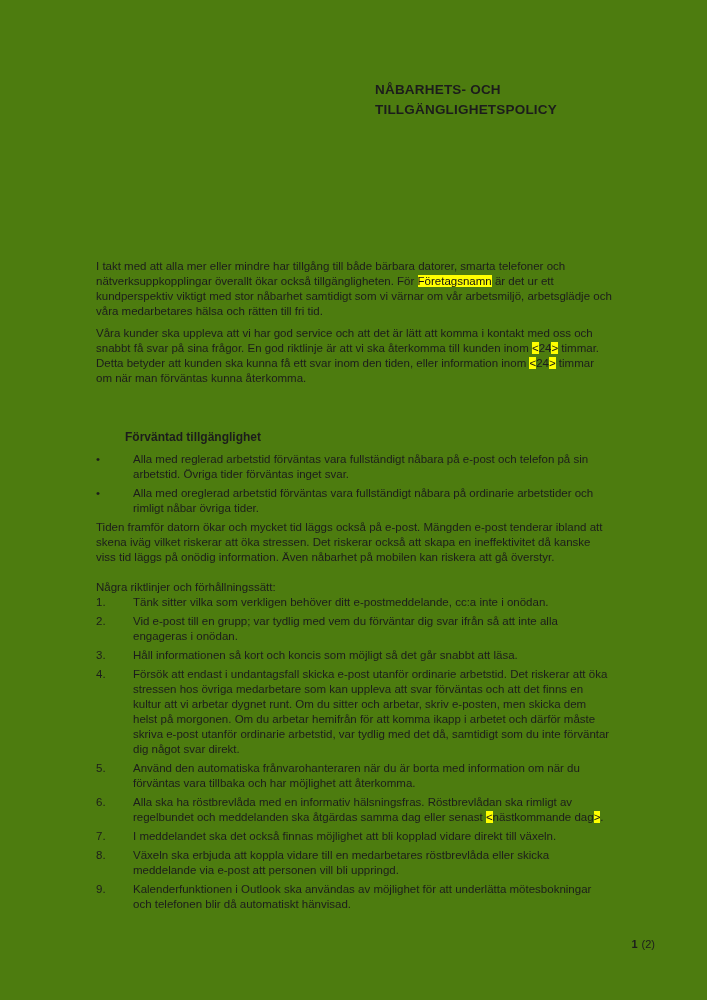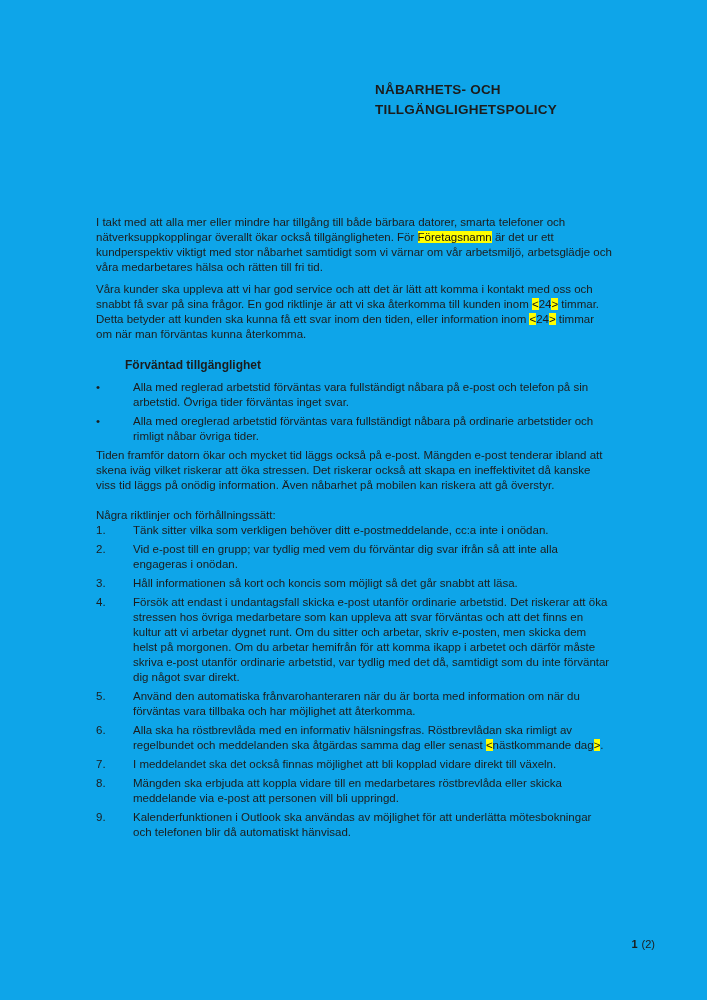--- a/index.html
+++ b/index.html
@@ -7,21 +7,21 @@
   html, body { margin: 0; padding: 0; }
   body {
     width: 707px; height: 1000px;
     background: #ffffff;
     font-family: "Liberation Sans", sans-serif;
     color: var(--ink);
   }
   .page {
     position: relative;
     width: 707px; height: 1000px;
-    background: #0ea5e9;
+    background: #4d7c0f;
     overflow: hidden;
   }
   .title-block {
     position: absolute;
     left: 375px; top: 80px;
     font-size: 13.5px;
     line-height: 20px;
     font-weight: bold;
     letter-spacing: 0.2px;
     white-space: nowrap;
@@ -35,21 +35,21 @@
   }
   .para { margin: 0; }
   .heading {
     font-size: 12px;
     line-height: 15px;
     font-weight: bold;
     margin: 0;
     padding-left: 29px;
   }
   .gap-6  { margin-bottom: 16px; }
-  .gap-7  { margin-bottom: 7px; }
+  .gap-7  { margin-bottom: 7px; margin-top: 44px; }
   .gap-9  { margin-bottom: 15px; }
   .gap-11 { }
   .list { margin: 0; }
   .list-item {
     display: flex;
     align-items: flex-start;
     margin-bottom: 4px;
   }
   .marker {
     flex: 0 0 37px;
@@ -138,21 +138,21 @@
           <span class="item-text"><span>Alla ska ha röstbrevlåda med en informativ hälsningsfras. Röstbrevlådan ska rimligt av regelbundet och meddelanden ska åtgärdas samma dag eller senast </span><span class="hl">&lt;</span><span>nästkommande dag</span><span class="hl">&gt;</span><span>.</span></span>
         </div>
 
         <div class="list-item">
           <span class="marker">7.</span>
           <span class="item-text"><span>I meddelandet ska det också finnas möjlighet att bli kopplad vidare direkt till växeln.</span></span>
         </div>
 
         <div class="list-item">
           <span class="marker">8.</span>
-          <span class="item-text"><span>Mängden ska erbjuda att koppla vidare till en medarbetares röstbrevlåda eller skicka meddelande via e-post att personen vill bli uppringd.</span></span>
+          <span class="item-text"><span>Växeln ska erbjuda att koppla vidare till en medarbetares röstbrevlåda eller skicka meddelande via e-post att personen vill bli uppringd.</span></span>
         </div>
 
         <div class="list-item">
           <span class="marker">9.</span>
           <span class="item-text"><span>Kalenderfunktionen i Outlook ska användas av möjlighet för att underlätta mötesbokningar och telefonen blir då automatiskt hänvisad.</span></span>
         </div>
       </div>
 
   </div>
 

